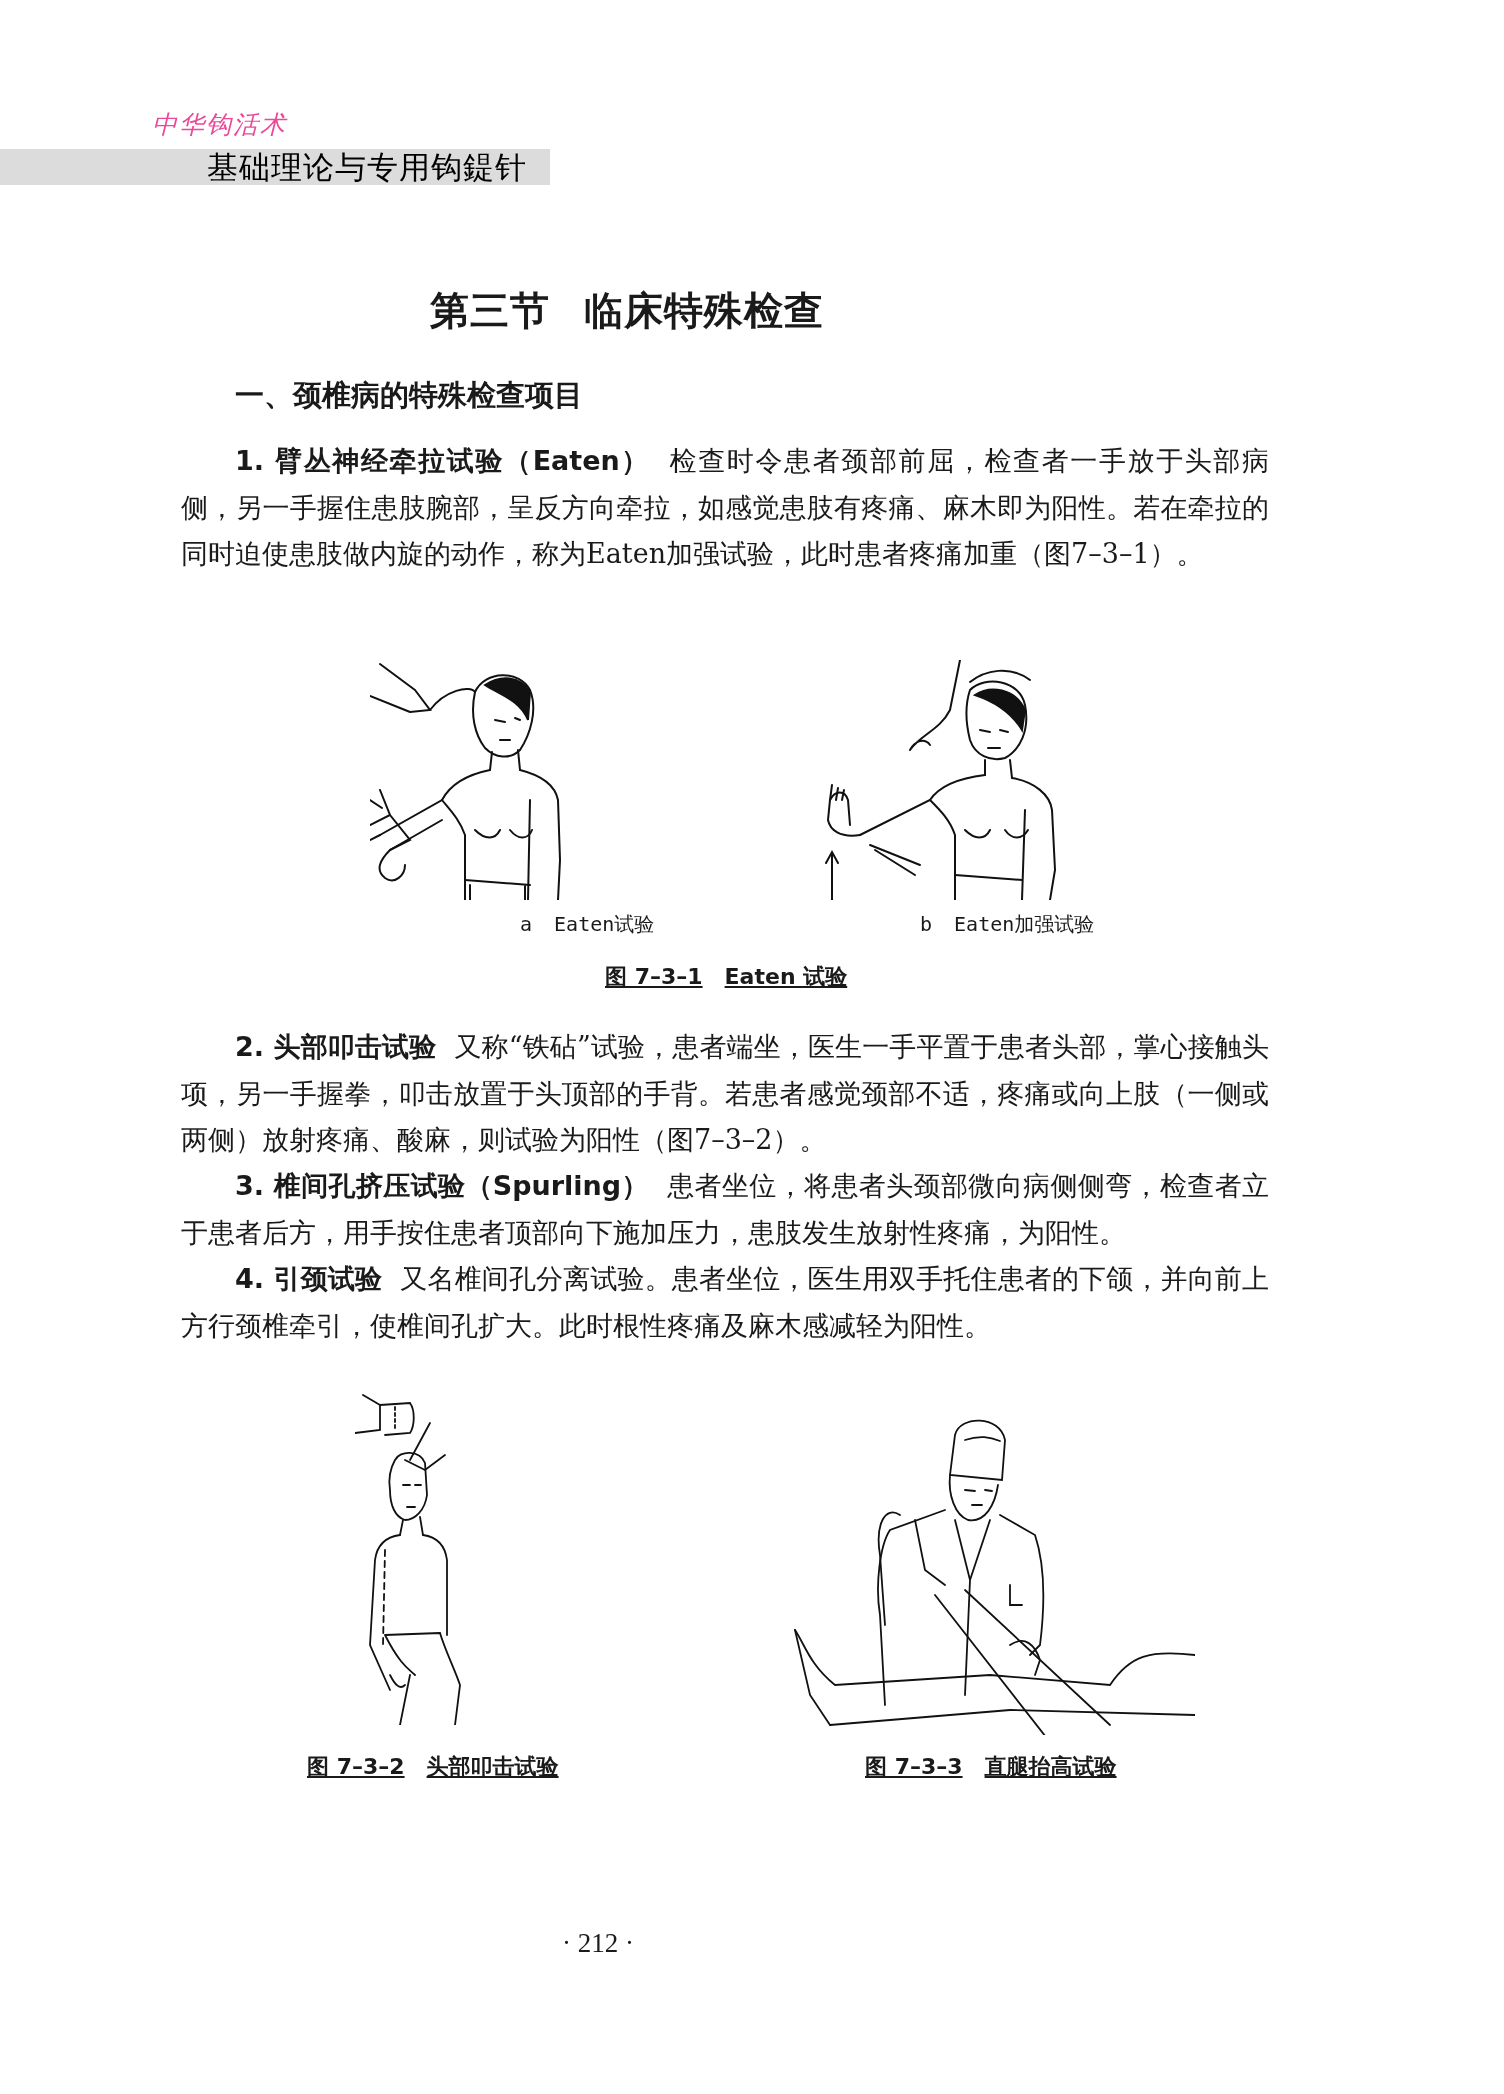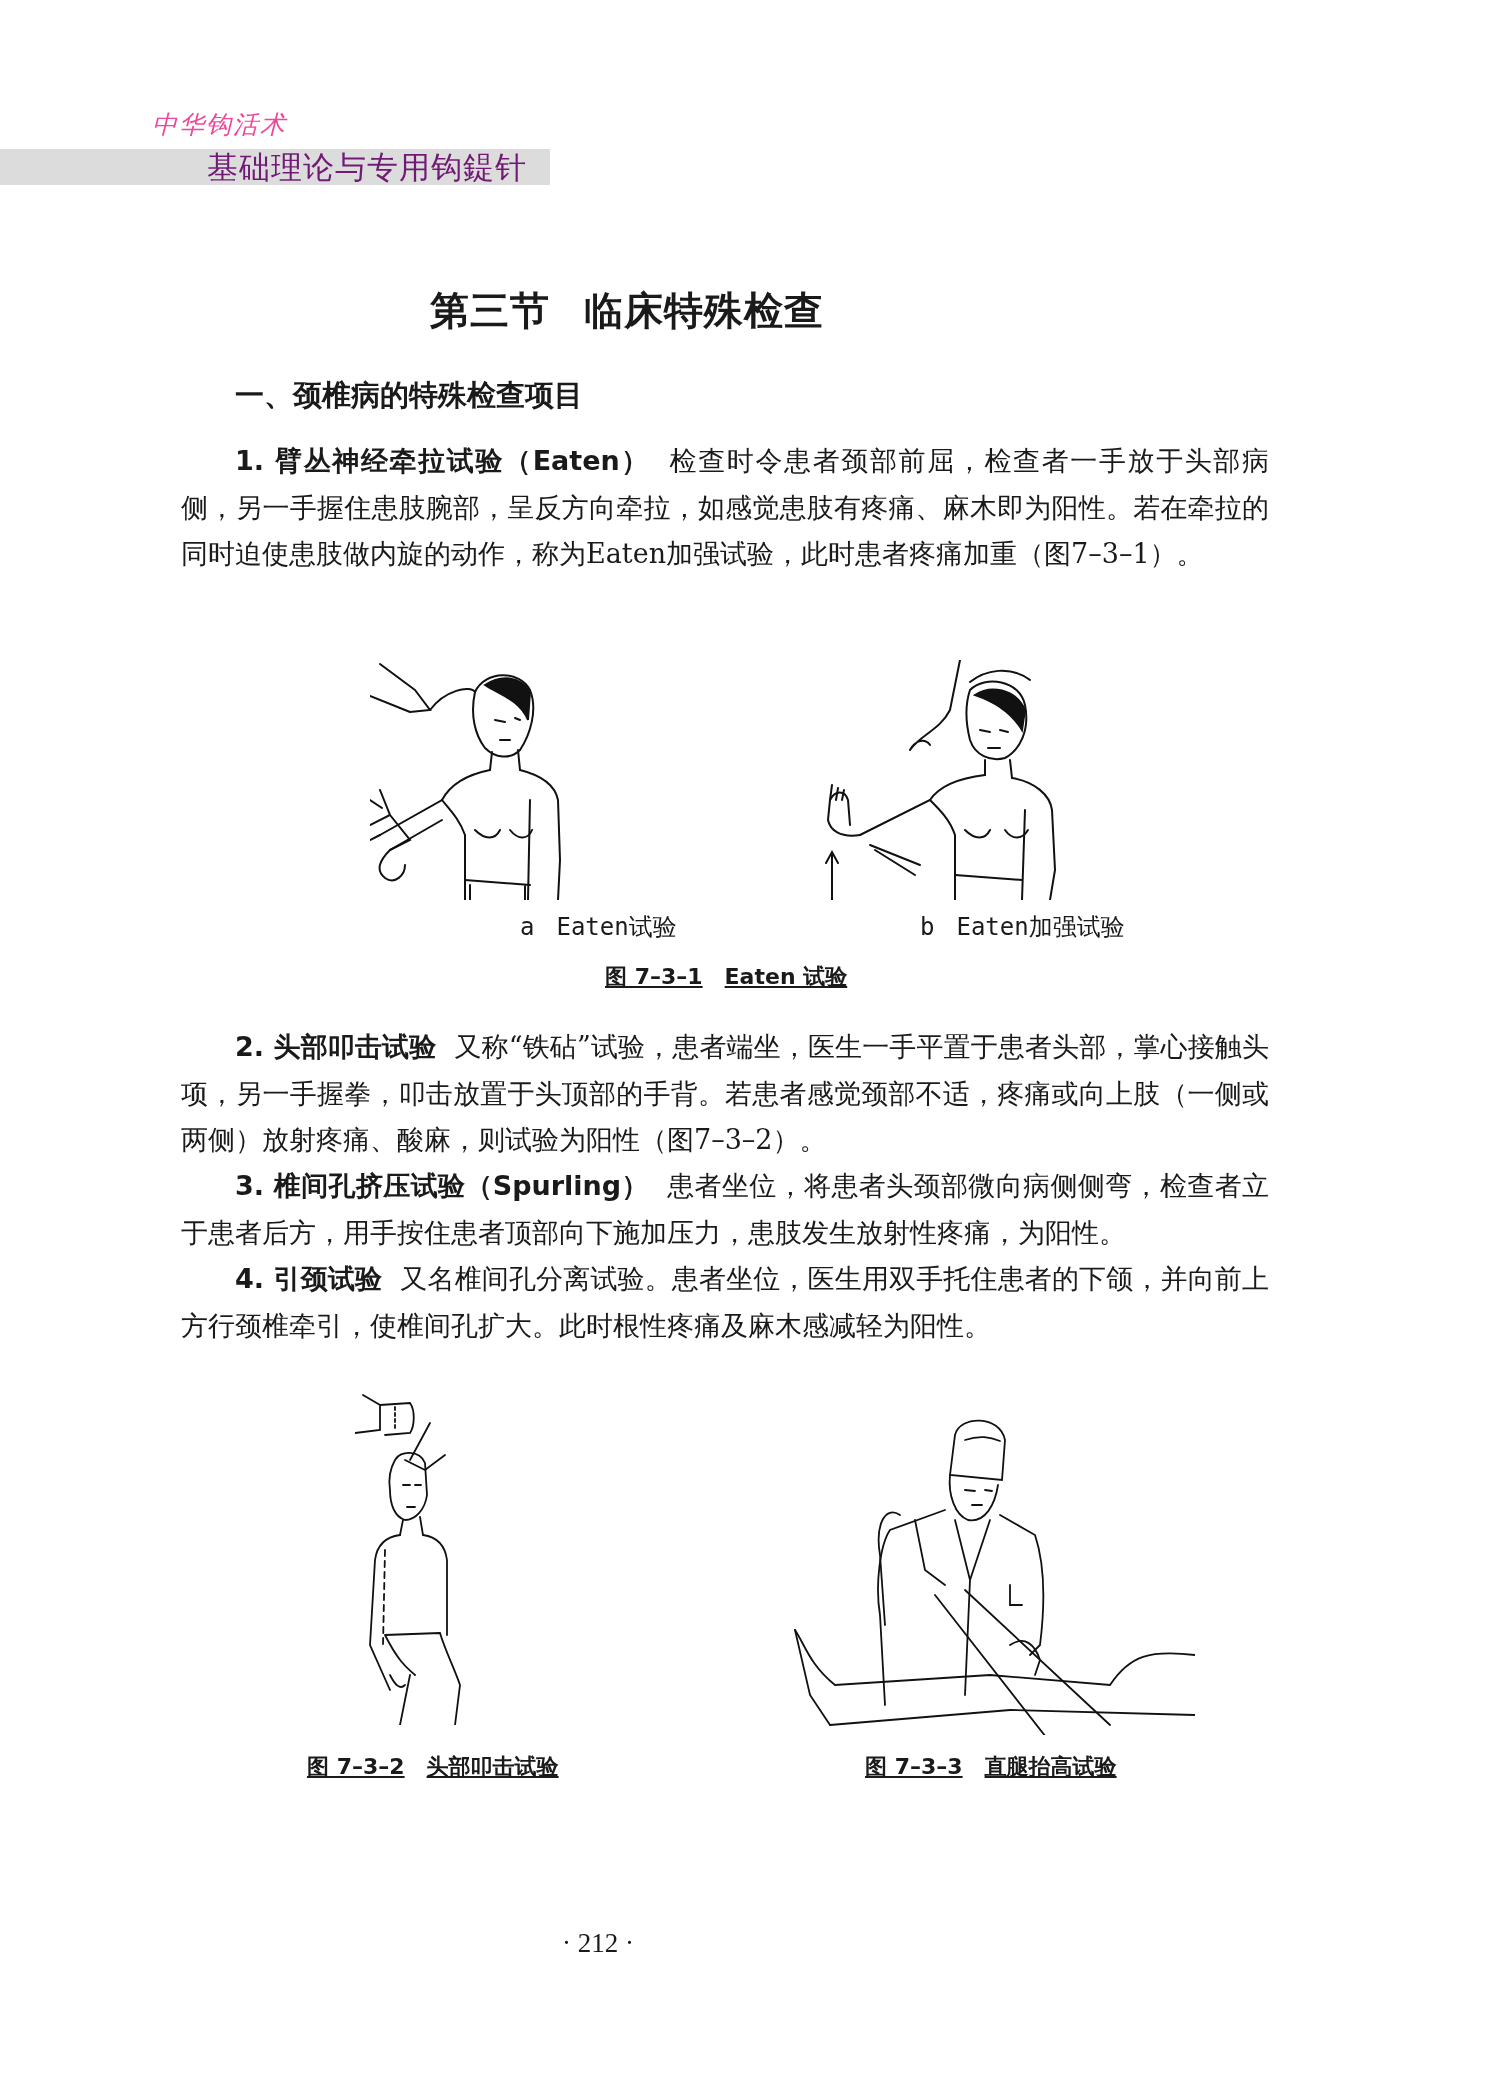--- a/index.html
+++ b/index.html
@@ -2,34 +2,34 @@
 <html><head>
 <meta charset="utf-8">
 <style>
   html, body { margin:0; padding:0; background:#fff; }
   body { width:1504px; height:2094px; position:relative; overflow:hidden; color:#1a1a1a;
          font-family:"DejaVu Serif","Liberation Serif",serif; }
   .abs { position:absolute; }
   .book-series { left:152px; top:108px; font-size:25px; letter-spacing:2px; color:#ec4899;
                  font-family:"DejaVu Serif",serif; font-style:italic; }
   .book-bar { left:0; top:149px; width:550px; height:36px; background:#dcdcdc; }
-  .book-subtitle { left:207px; top:149px; font-size:31px; line-height:36px; letter-spacing:1px; color:#701a75;
+  .book-subtitle { left:207px; top:149px; font-size:31px; line-height:36px; letter-spacing:1px; color:#000000;
                    font-family:"DejaVu Sans","Liberation Sans",sans-serif; }
   .section-title { left:0; width:1254px; top:284px; text-align:center; font-size:39px; font-weight:bold;
                    font-family:"DejaVu Serif","Liberation Serif",serif; letter-spacing:1px; }
   .section-title .gap { display:inline-block; width:34px; }
   .sub-heading { left:235px; top:376px; font-size:29px; font-weight:bold;
                  font-family:"DejaVu Sans","Liberation Sans",sans-serif; }
   .para { left:181px; width:1088px; font-size:27px; line-height:46.5px; text-align:justify;
           font-family:"DejaVu Serif","Liberation Serif",serif; }
   .para .lead { font-weight:bold; font-family:"DejaVu Sans","Liberation Sans",sans-serif; margin-left:54px; }
   .para .sp { display:inline-block; width:18px; }
   .fig { position:absolute; }
   .fig svg { width:100%; height:100%; }
-  .subcap { font-family:"DejaVu Sans Mono","Liberation Mono",monospace; font-size:24px; top:911px; }
+  .subcap { font-family:"DejaVu Sans Mono","Liberation Mono",monospace; font-size:20px; top:911px; }
   .subcap .sp { display:inline-block; width:22px; }
   .cap { font-size:22px; font-weight:bold; font-family:"DejaVu Sans","Liberation Sans",sans-serif;text-decoration:underline; }
   .cap .sp { display:inline-block; width:22px; }
   .page-num { left:0; width:1196px; top:1928px; text-align:center; font-size:27px;
               font-family:"Liberation Serif","DejaVu Serif",serif; }
 </style>
 </head>
 <body>
 
 <div class="abs book-series">中华钩活术</div>

